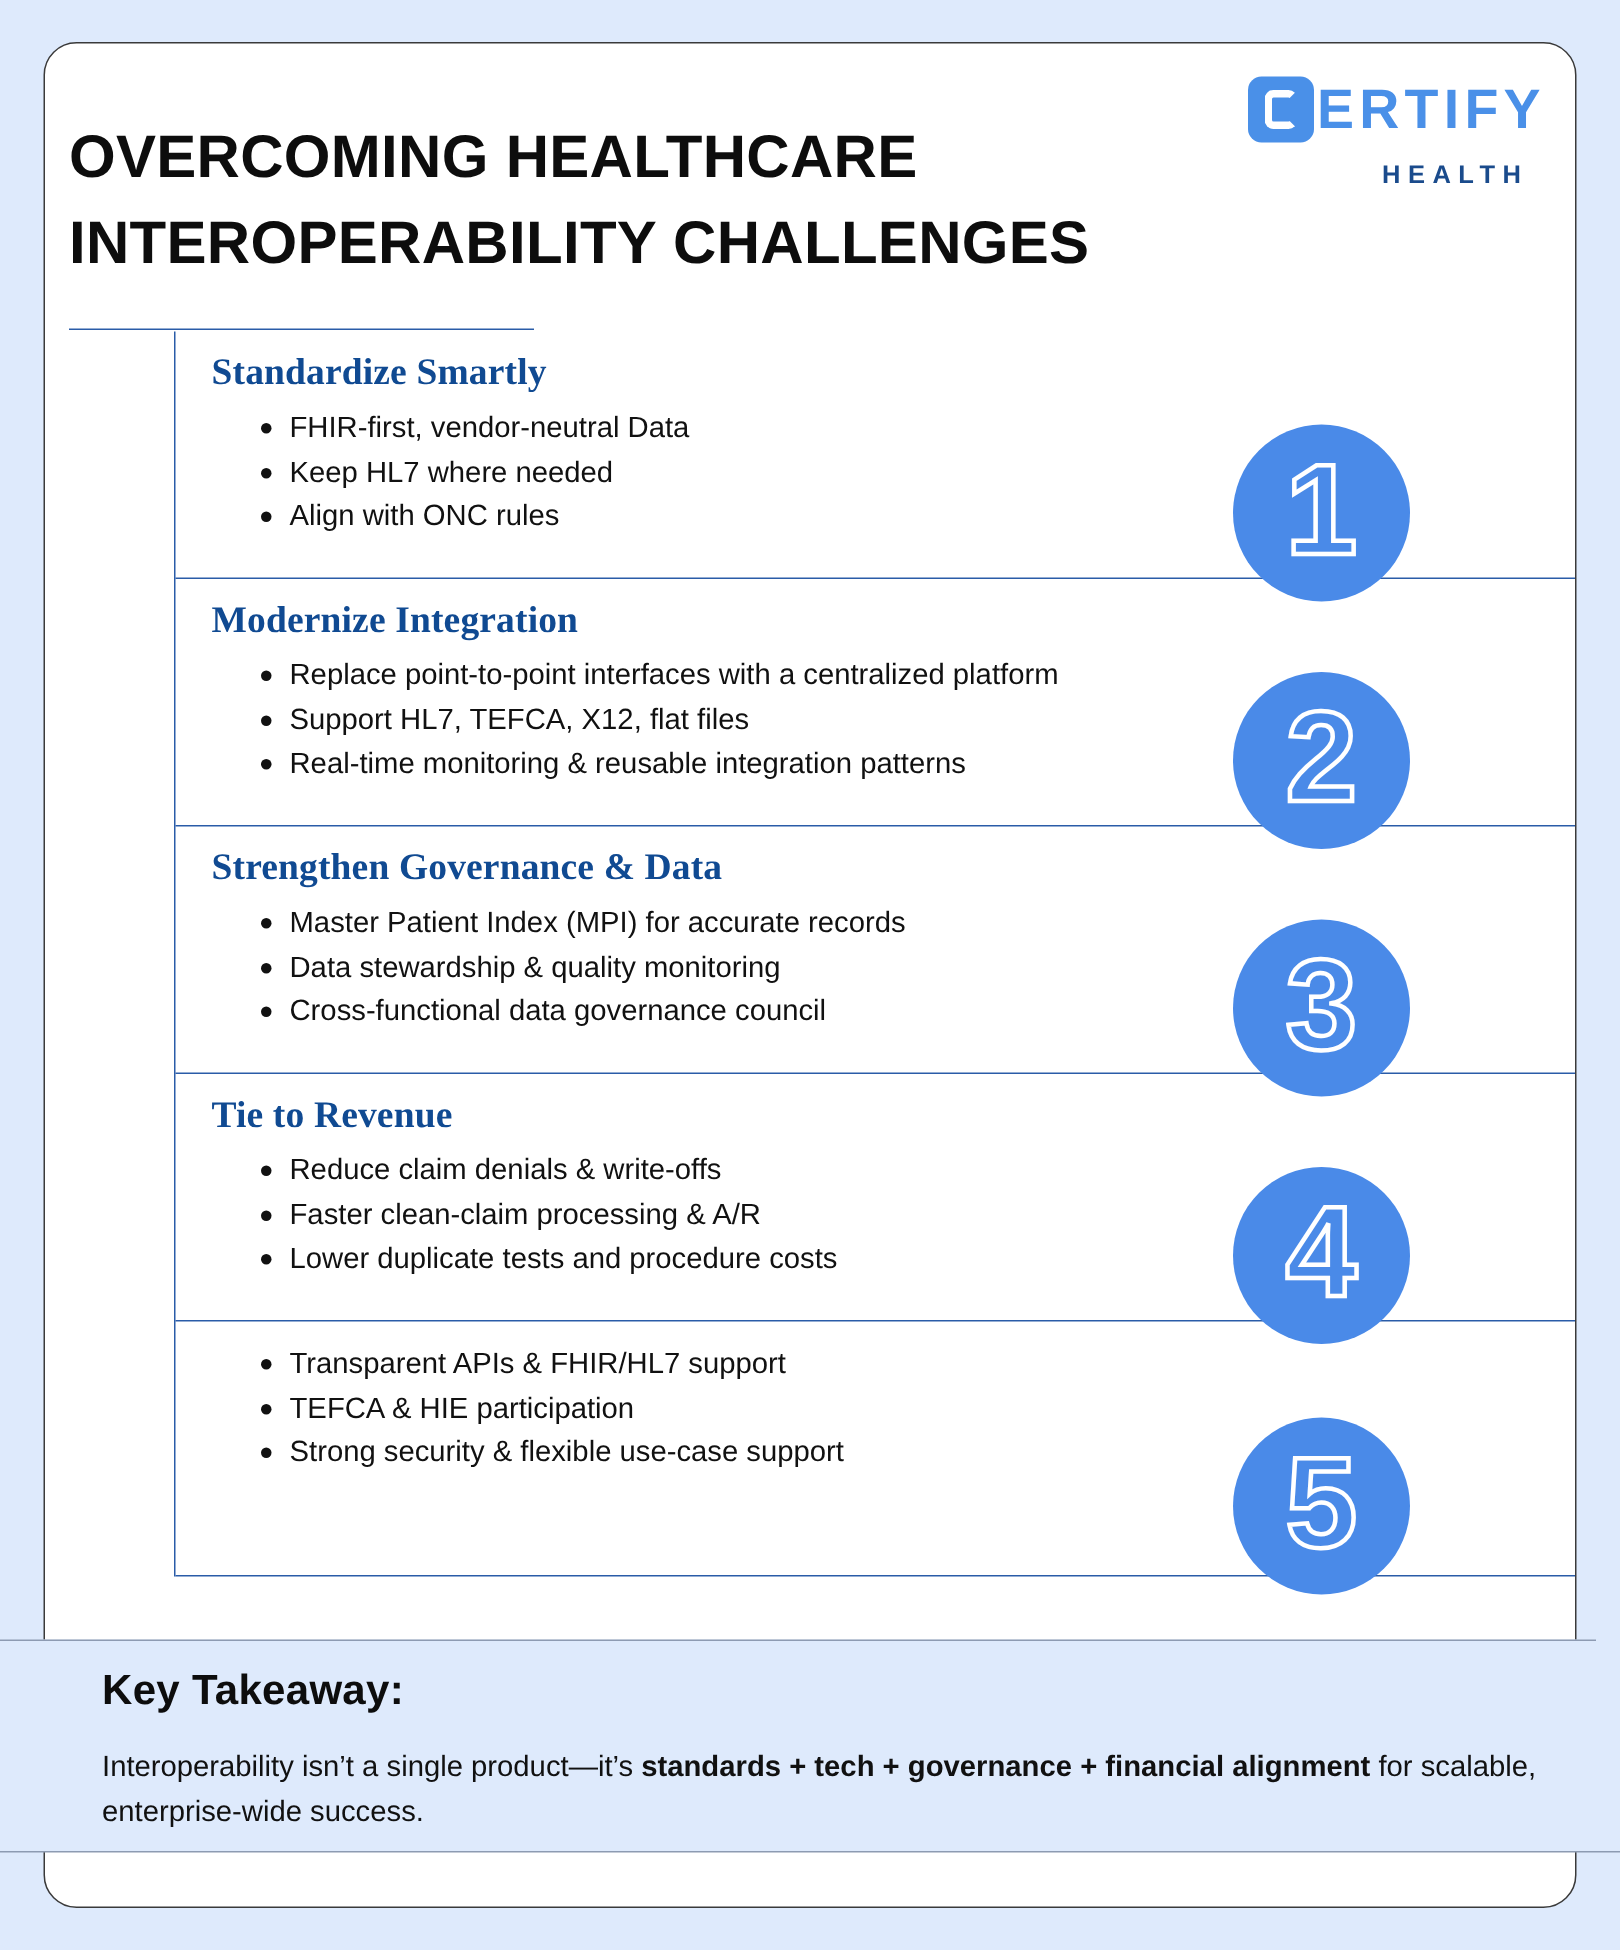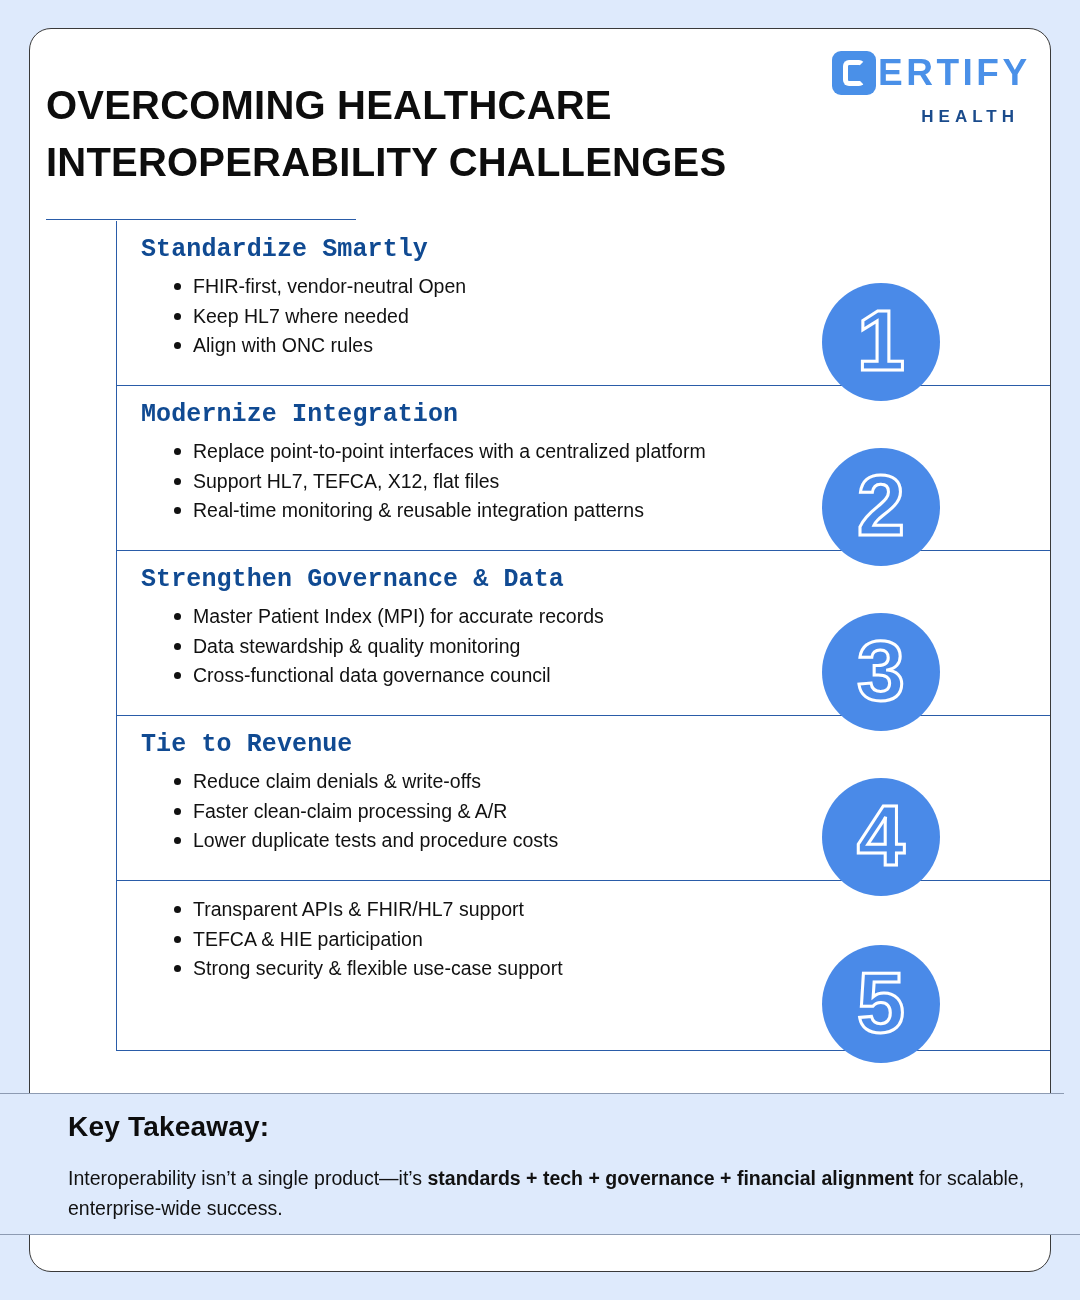--- a/index.html
+++ b/index.html
@@ -130,21 +130,21 @@
     padding: 14px 0 18px 24px;
     min-height: 140px;
     box-sizing: border-box;
   }
   .step-title {
     font-size: 25px;
     font-weight: 700;
     color: #104a92;
     letter-spacing: 0.1px;
     margin: 0 0 8px 0;
-    font-family: Liberation Mono, monospace;
+    font-family: Liberation Serif, serif;
   }
   .step-list {
     margin: 0;
     padding: 0 0 0 52px;
     list-style: none;
   }
   .step-list li {
     position: relative;
     font-size: 19.5px;
     line-height: 1.47;
@@ -247,21 +247,21 @@
       <div id="logo-sub">HEALTH</div>
     </div>
   </div>
 
   <div id="title-rule"></div>
 
   <div id="steps">
       <div class="step" style="height: 165px;">
         <div class="step-title">Standardize Smartly</div>
         <ul class="step-list">
-          <li>FHIR-first, vendor-neutral Open</li>
+          <li>FHIR-first, vendor-neutral Data</li>
           <li>Keep HL7 where needed</li>
           <li>Align with ONC rules</li>
         </ul>
         <div class="badge" style="left: 705px; top: 61.5px;">
           <span class="badge-num">1</span>
         </div>
       </div>
       <div class="step" style="height: 165px;">
         <div class="step-title">Modernize Integration</div>
         <ul class="step-list">

